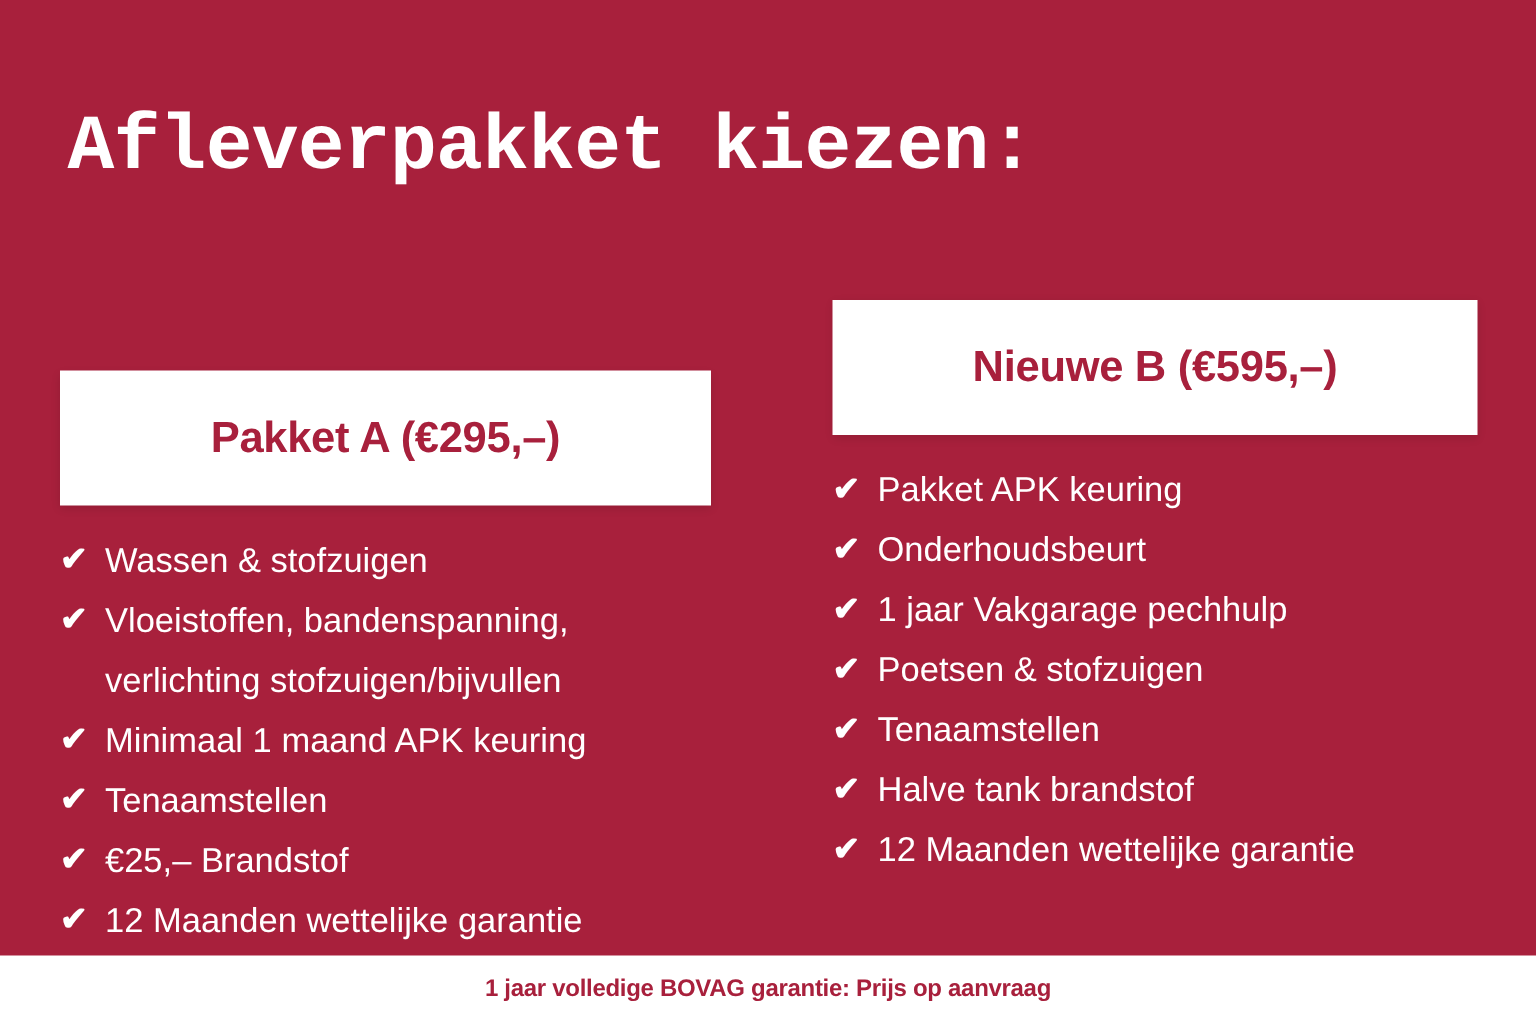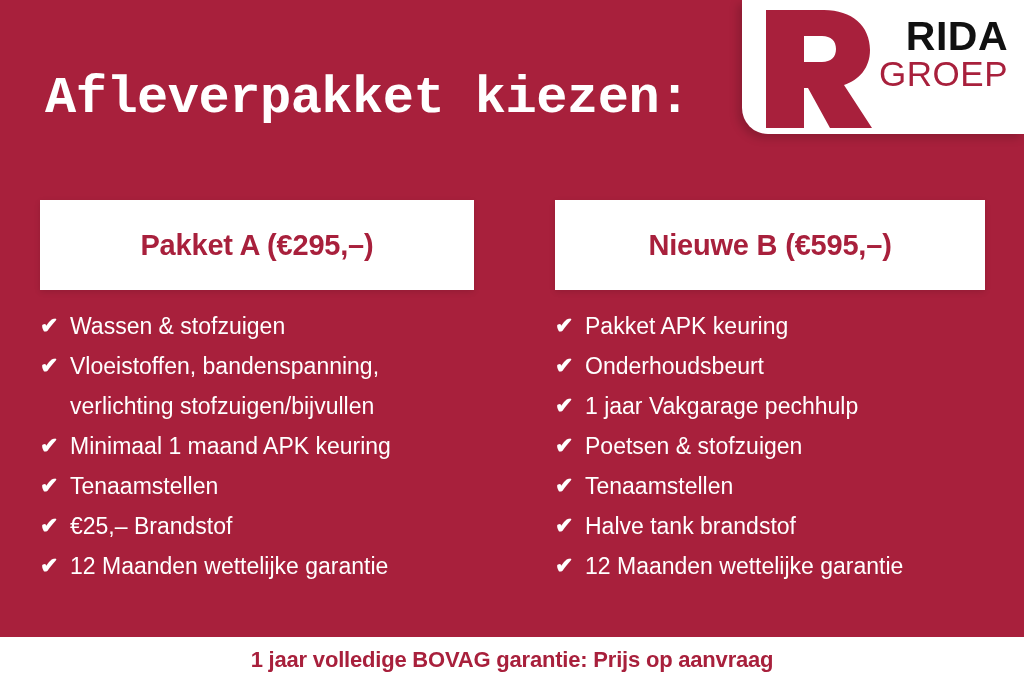--- a/index.html
+++ b/index.html
@@ -81,21 +81,21 @@
     position: absolute;
     left: 0;
     top: 200px;
     width: 1024px;
     display: flex;
   }
   .package {
     width: 512px;
     box-sizing: border-box;
   }
-  .package.left  { padding: 0 38px 0 40px; }
+  .package.left  { padding: 0 38px 0 40px; margin-top: 47px; }
   .package.right { padding: 0 39px 0 43px; }
 
   .package-header {
     background: #ffffff;
     height: 90px;
     display: flex;
     align-items: center;
     justify-content: center;
     box-shadow: 0 2px 6px rgba(0,0,0,0.12);
   }
@@ -139,43 +139,34 @@
     left: 0;
     bottom: 0;
     width: 1024px;
     height: 45px;
     background: #ffffff;
     display: flex;
     align-items: center;
     justify-content: center;
   }
   .footer-text {
-    font-size: 22px;
+    font-size: 16px;
     font-weight: 700;
     color: #a8203c;
     letter-spacing: -0.2px;
     white-space: nowrap;
   }
 </style>
 </head>
 <body>
 
 <div class="poster">
 
   <h1 class="page-title">Afleverpakket kiezen:</h1>
 
-  <div class="logo-panel">
-    <svg class="logo-mark" viewBox="0 0 112 122" aria-hidden="true">
-      <path d="M6 4 H64 C92 4 110 20 110 44 C110 62 99 74 84 79 L112 122 H70 L48 82 H44 V122 H6 Z M44 30 V56 H62 C71 56 76 51 76 43 C76 35 71 30 62 30 Z" fill="#a8203c"></path>
-    </svg>
-    <div class="logo-words">
-      <div class="logo-rida">RIDA</div>
-      <div class="logo-groep">GROEP</div>
-    </div>
-  </div>
 
   <div class="packages">
 
     <div class="package left">
       <div class="package-header">
         <span class="package-title">Pakket A (€295,–)</span>
       </div>
       <ul class="feature-list">
         <li class="feature-item">
           <span class="check-icon">✔</span>

